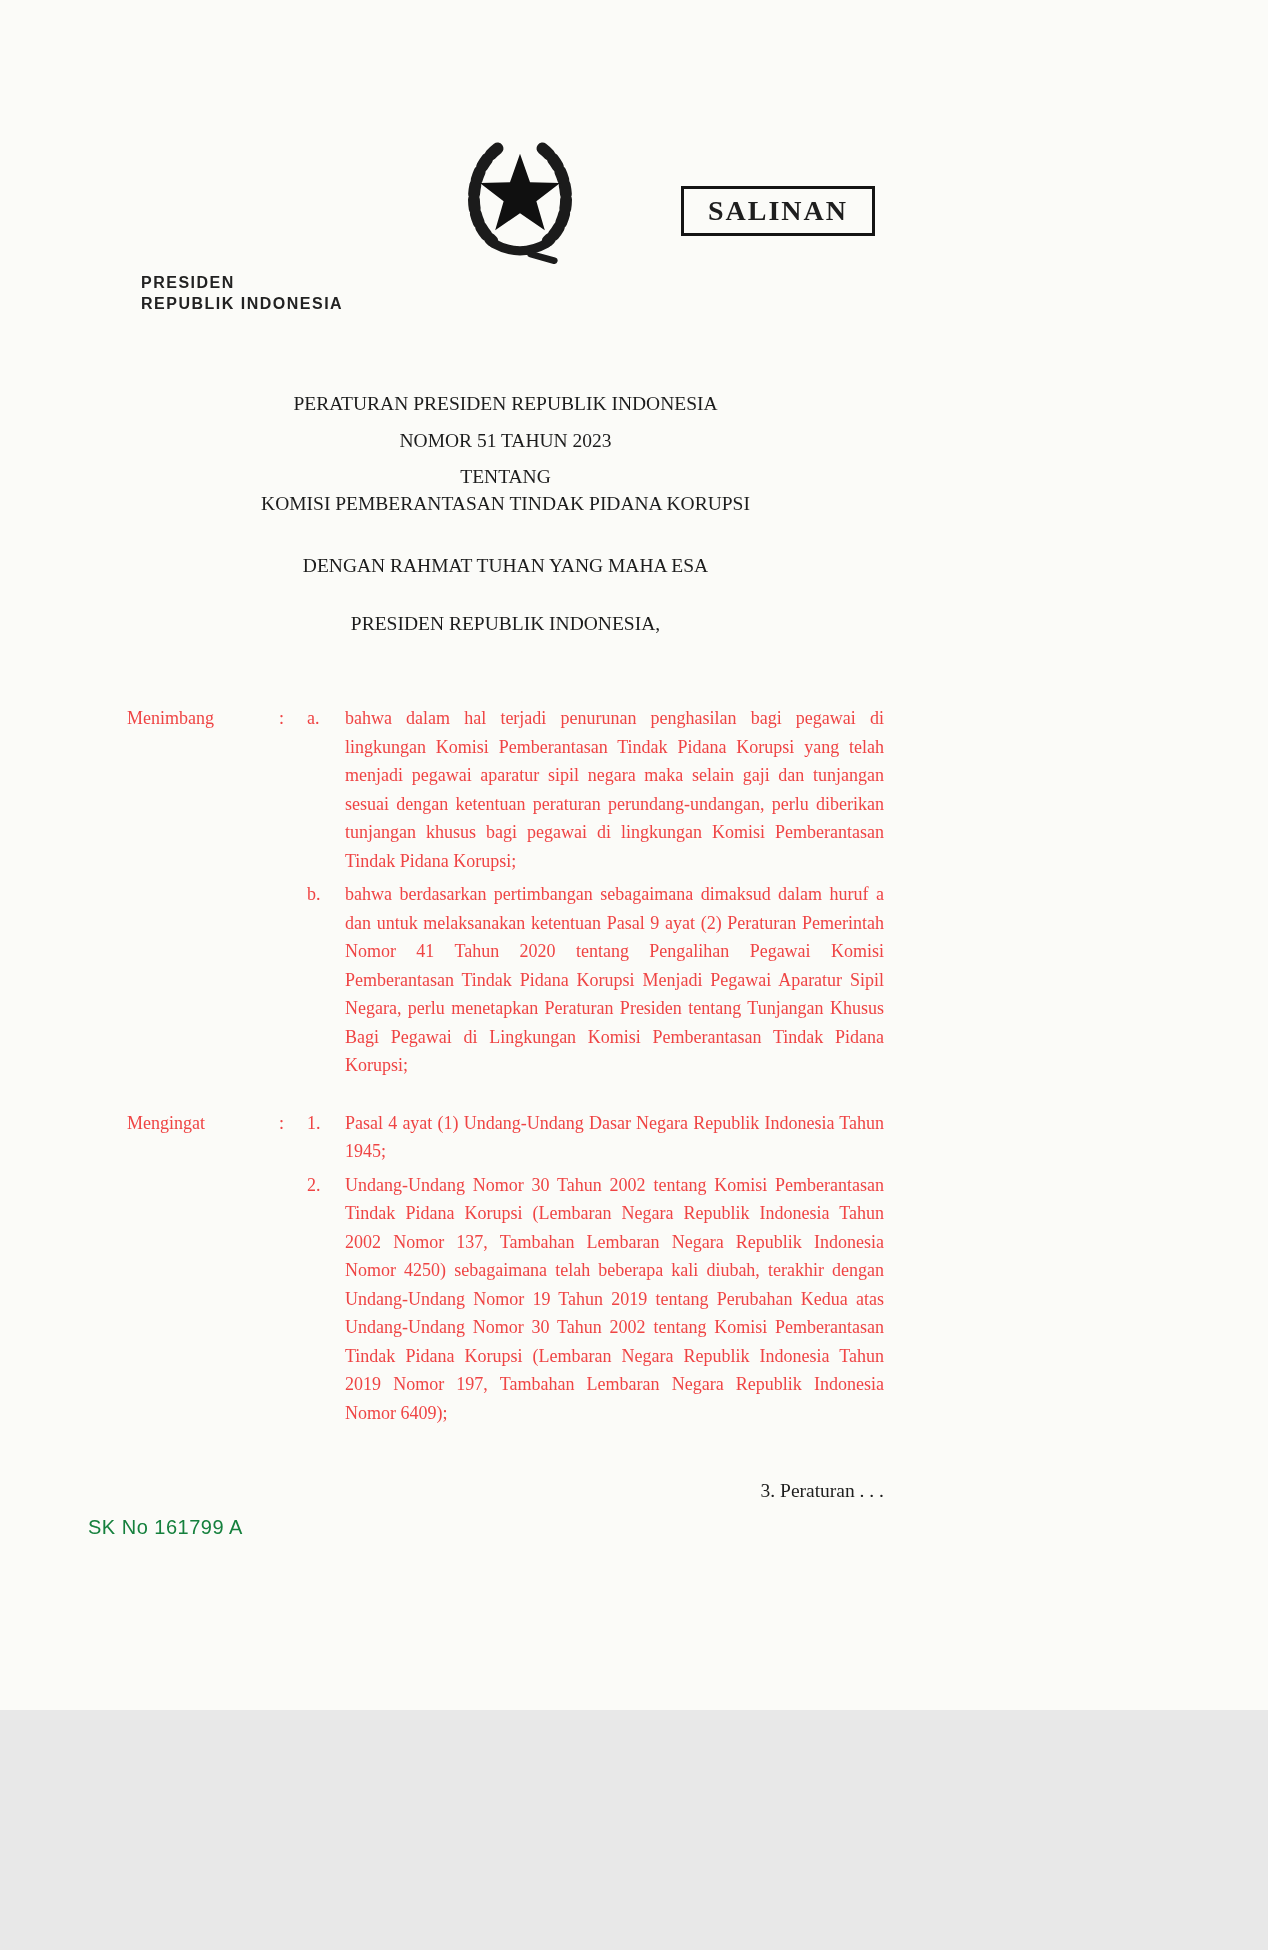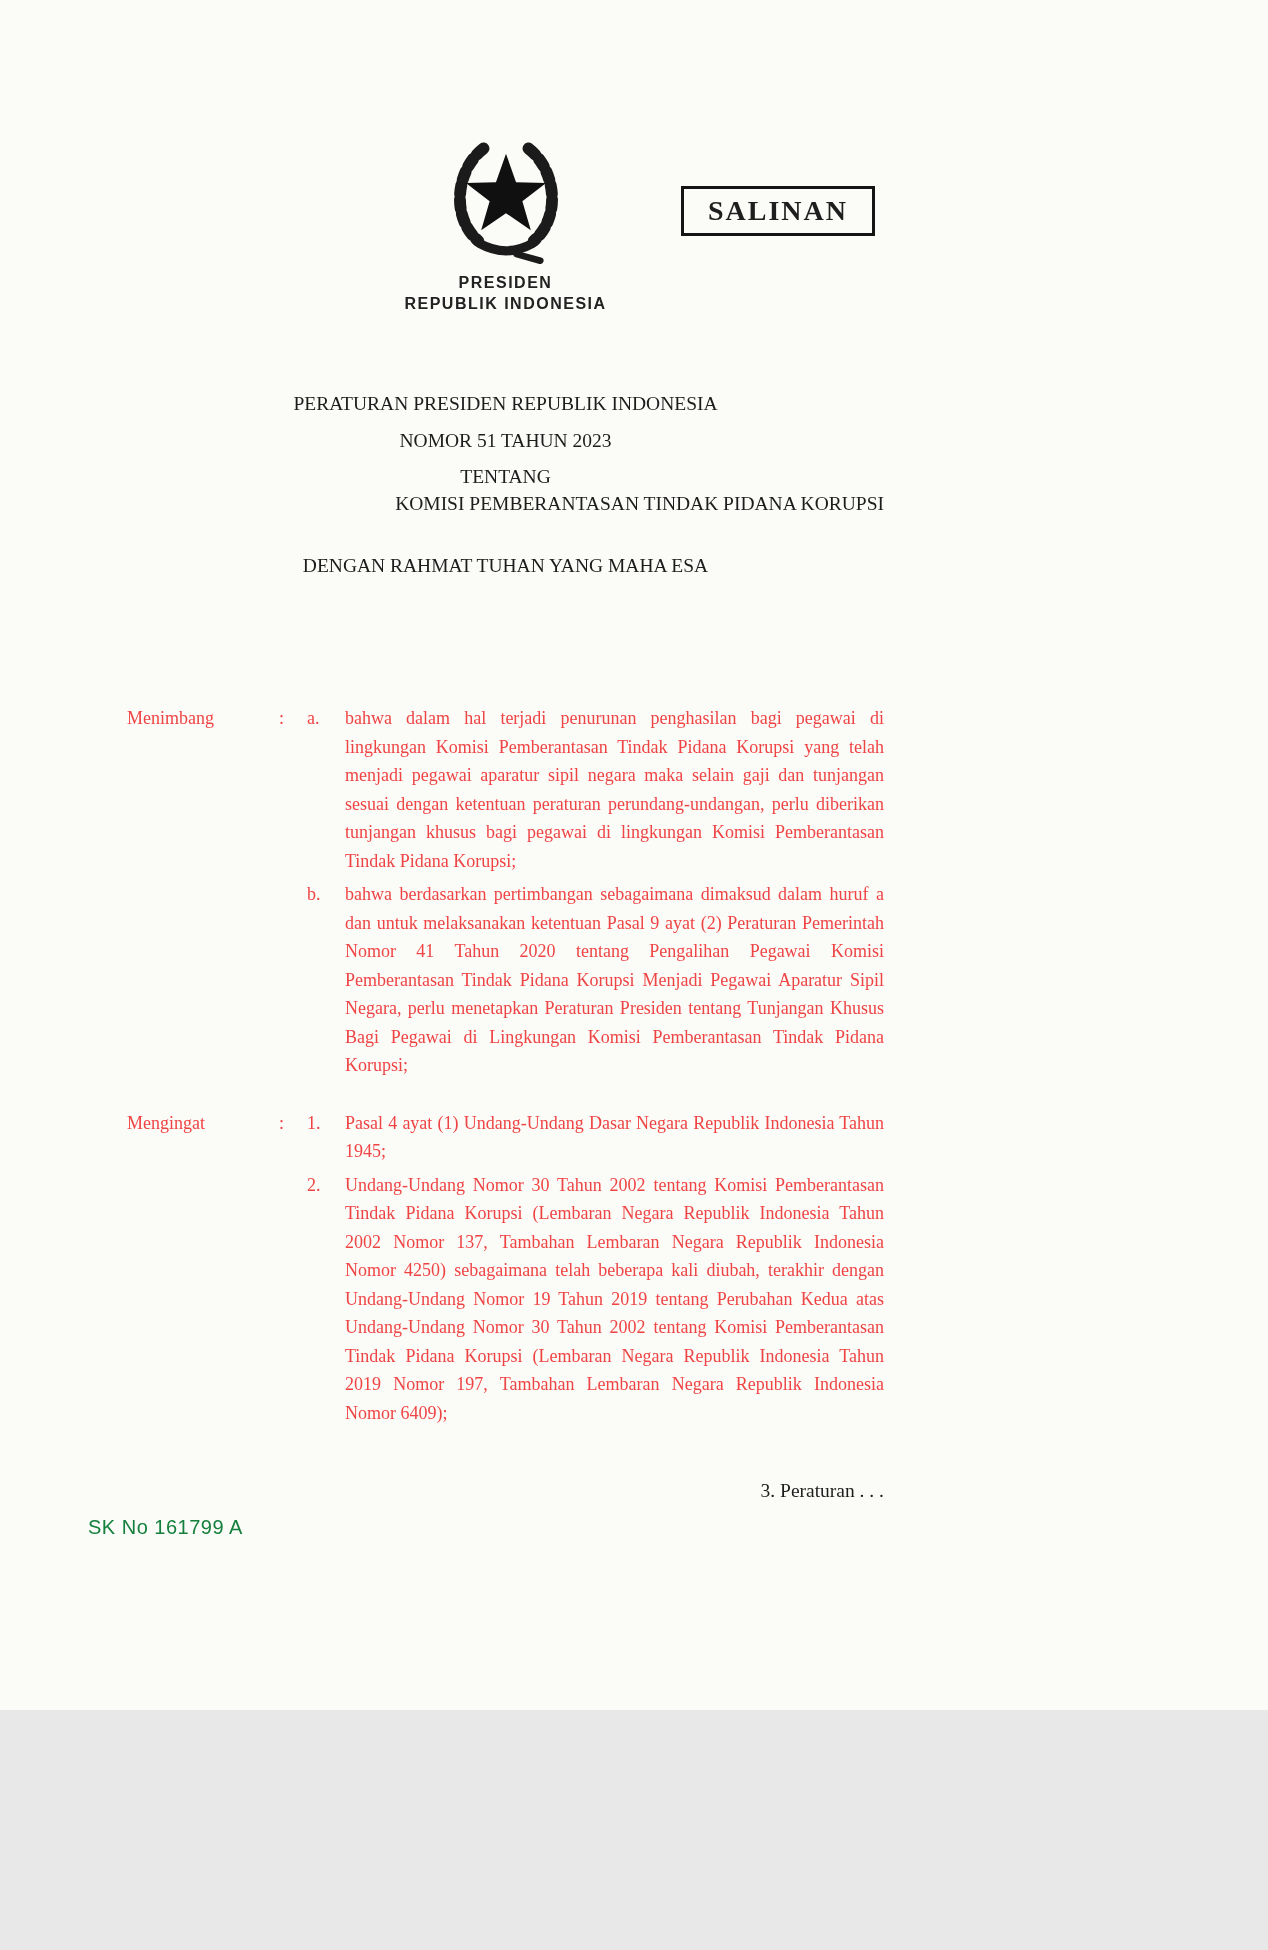--- a/index.html
+++ b/index.html
@@ -17,22 +17,22 @@
   .salinan-box {
     position:absolute; left:681px; top:186px;
     width:188px; height:44px;
     border:3px solid #141414;
     display:flex; align-items:center; justify-content:center;
     font-weight:bold; font-size:28px; letter-spacing:2px;
   }
 
   
   .letterhead {
-    position:absolute; left:127px; top:130px; width:757px;
-    text-align:center;
+    position:absolute; left:141px; top:130px; width:757px;
+    text-align:left;
   }
   .emblem-wrap { display:flex; justify-content:center; }
   .lh-line1 {
     margin-top:8px;
     font-family:"Liberation Sans","DejaVu Sans",sans-serif;
     font-weight:bold; font-size:16px; letter-spacing:1.5px; color:#222;
   }
   .lh-line2 {
     margin-top:3px;
     font-family:"Liberation Sans","DejaVu Sans",sans-serif;
@@ -41,21 +41,21 @@
 
   
   .title-block {
     position:absolute; left:127px; top:392px; width:757px;
     text-align:center; font-size:19.5px; line-height:23px; color:#1c1c1c;
   }
   .title-line { white-space:nowrap; }
   .t2 { margin-top:14px; }
   .t3 { margin-top:13px; }
   .t4 { margin-top:14px; }
-  .t5 { margin-top:4px;text-align:right; }
+  .t5 { margin-top:4px; }
   .t-invocation { margin-top:39px; }
   .t-authority { margin-top:35px; }
 
   
   .body-block {
     position:absolute; left:127px; top:704px; width:757px;
     font-size:18px; line-height:28.5px; color:#ef4444;
   }
   .row {
     display:grid;
@@ -106,20 +106,21 @@
     <div class="lh-line1">PRESIDEN</div>
     <div class="lh-line2">REPUBLIK INDONESIA</div>
   </div>
 
   <div class="title-block">
     <div class="title-line t1">PERATURAN PRESIDEN REPUBLIK INDONESIA</div>
     <div class="title-line t2">NOMOR 51 TAHUN 2023</div>
     <div class="title-line t3">TENTANG</div>
     <div class="title-line t5">KOMISI PEMBERANTASAN TINDAK PIDANA KORUPSI</div>
     <div class="title-line t-invocation">DENGAN RAHMAT TUHAN YANG MAHA ESA</div>
+    <div class="title-line t-authority">PRESIDEN REPUBLIK INDONESIA,</div>
   </div>
 
   <div class="body-block">
 
     <div class="row">
       <div class="cell-label">Menimbang</div>
       <div class="cell-colon">:</div>
       <div class="cell-marker">a.</div>
       <div class="cell-text">bahwa dalam hal terjadi penurunan penghasilan bagi pegawai di lingkungan Komisi Pemberantasan Tindak Pidana Korupsi yang telah menjadi pegawai aparatur sipil negara maka selain gaji dan tunjangan sesuai dengan ketentuan peraturan perundang-undangan, perlu diberikan tunjangan khusus bagi pegawai di lingkungan Komisi Pemberantasan Tindak Pidana Korupsi;</div>
     </div>

